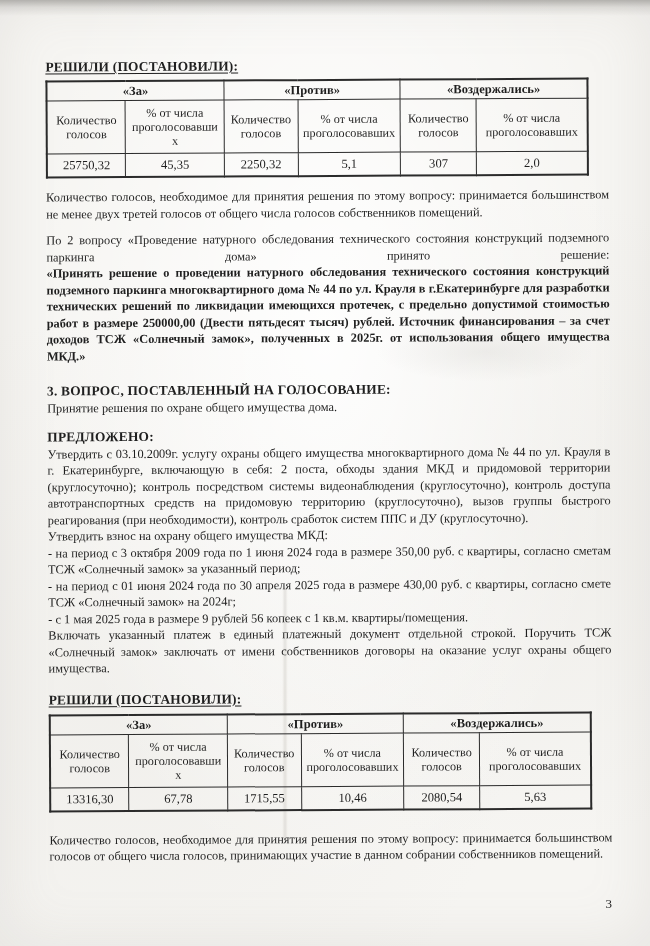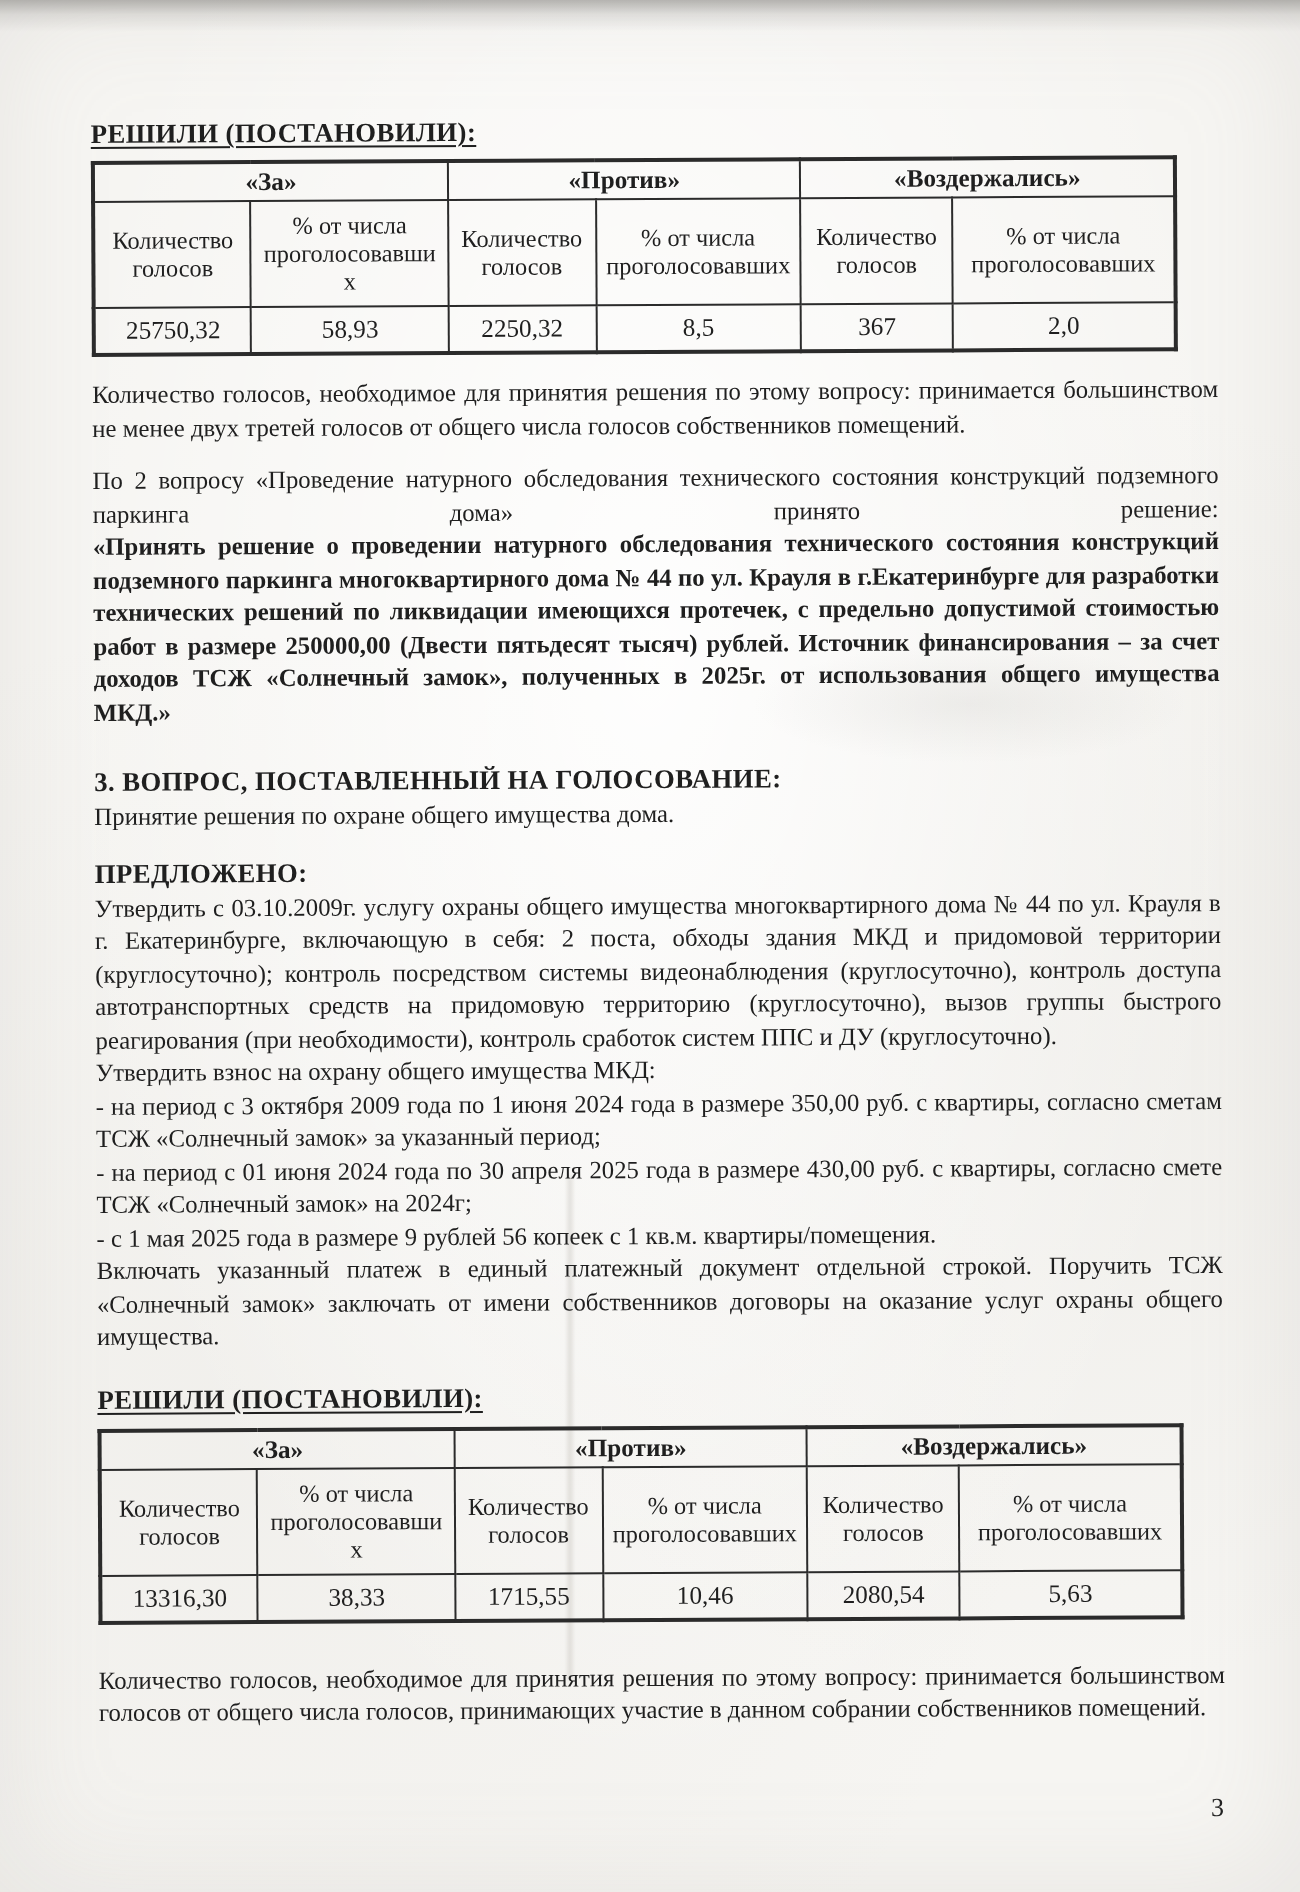--- a/index.html
+++ b/index.html
@@ -99,24 +99,24 @@
       <tr class="sub-row">
         <td>Количество голосов</td>
         <td>% от числа проголосовавших</td>
         <td>Количество голосов</td>
         <td>% от числа проголосовавших</td>
         <td>Количество голосов</td>
         <td>% от числа проголосовавших</td>
       </tr>
       <tr class="data-row">
         <td>25750,32</td>
-        <td>58,93</td>
+        <td>45,35</td>
         <td>2250,32</td>
-        <td>8,5</td>
-        <td>367</td>
+        <td>5,1</td>
+        <td>307</td>
         <td>2,0</td>
       </tr>
     </tbody>
       </table>
 
     <p class="mt-quorum">Количество голосов, необходимое для принятия решения по этому вопросу: принимается большинством не менее двух третей голосов от общего числа голосов собственников помещений.</p>
 
     <p class="mt-decision">
       <span class="stretch">По 2 вопросу «Проведение натурного обследования технического состояния конструкций подземного паркинга дома» принято решение:</span>
       <span class="bold-block">«Принять решение о проведении натурного обследования технического состояния конструкций подземного паркинга многоквартирного дома № 44 по ул. Крауля в г.Екатеринбурге для разработки технических решений по ликвидации имеющихся протечек, с предельно допустимой стоимостью работ в размере 250000,00 (Двести пятьдесят тысяч) рублей. Источник финансирования – за счет доходов ТСЖ «Солнечный замок», полученных в 2025г. от использования общего имущества МКД.»</span>
@@ -153,21 +153,21 @@
       <tr class="sub-row">
         <td>Количество голосов</td>
         <td>% от числа проголосовавших</td>
         <td>Количество голосов</td>
         <td>% от числа проголосовавших</td>
         <td>Количество голосов</td>
         <td>% от числа проголосовавших</td>
       </tr>
       <tr class="data-row">
         <td>13316,30</td>
-        <td>38,33</td>
+        <td>67,78</td>
         <td>1715,55</td>
         <td>10,46</td>
         <td>2080,54</td>
         <td>5,63</td>
       </tr>
     </tbody>
       </table>
 
     <p class="mt-final">Количество голосов, необходимое для принятия решения по этому вопросу: принимается большинством голосов от общего числа голосов, принимающих участие в данном собрании собственников помещений.</p>
 

